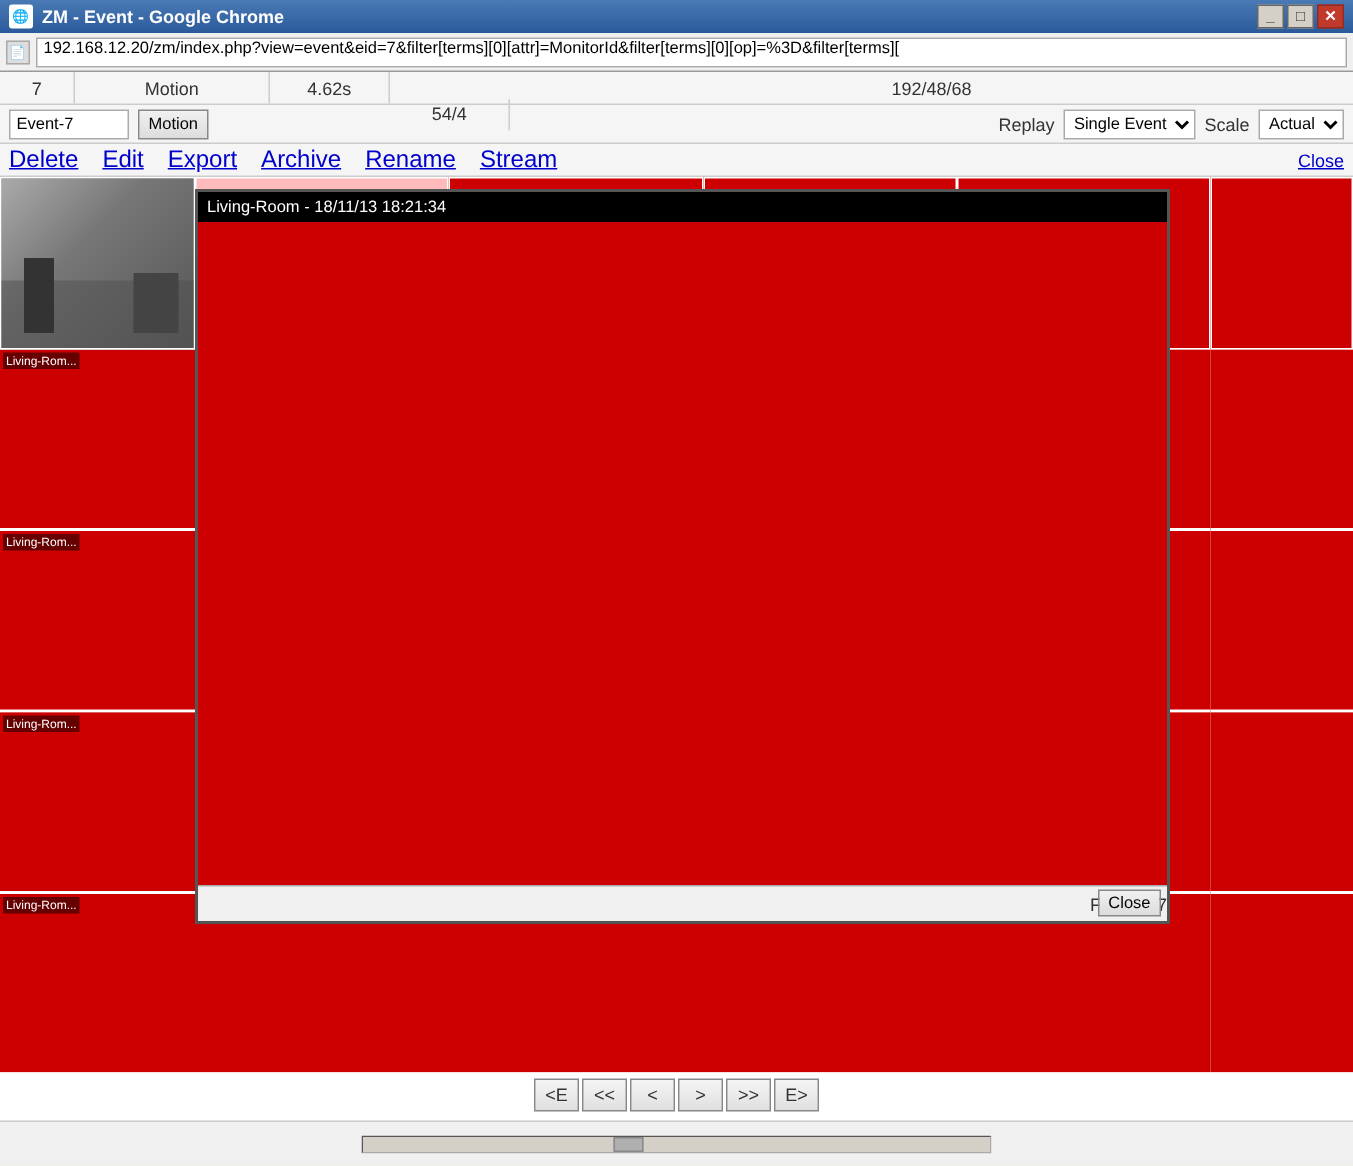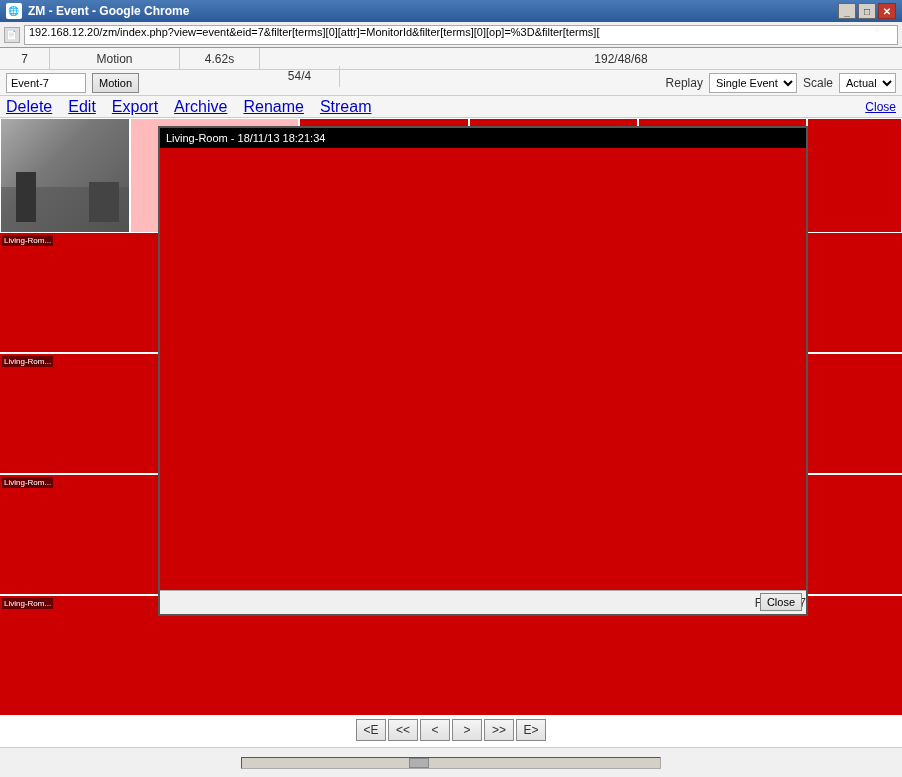--- a/index.html
+++ b/index.html
@@ -200,21 +200,20 @@
     
     .popup-overlay {
       position: absolute;
       top: 8px;
       left: 130px;
       width: 650px;
       height: 490px;
       background: #cc0000;
       border: 2px solid #555;
       z-index: 10;
-      margin-left: 28px;
     }
     .popup-title-bar {
       background: #000;
       color: white;
       font-size: 11px;
       padding: 2px 6px;
       height: 20px;
       display: flex;
       align-items: center;
     }

